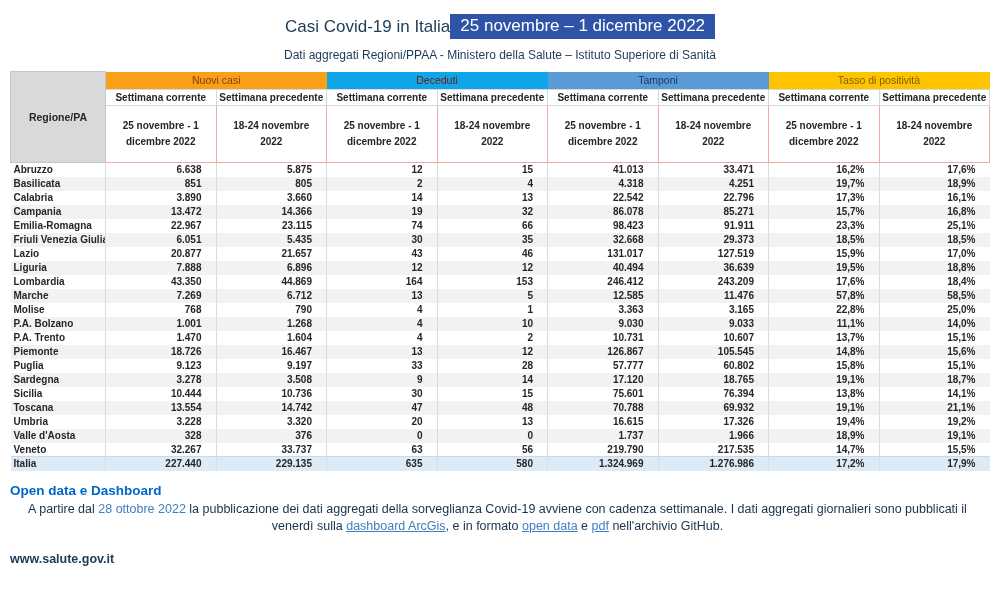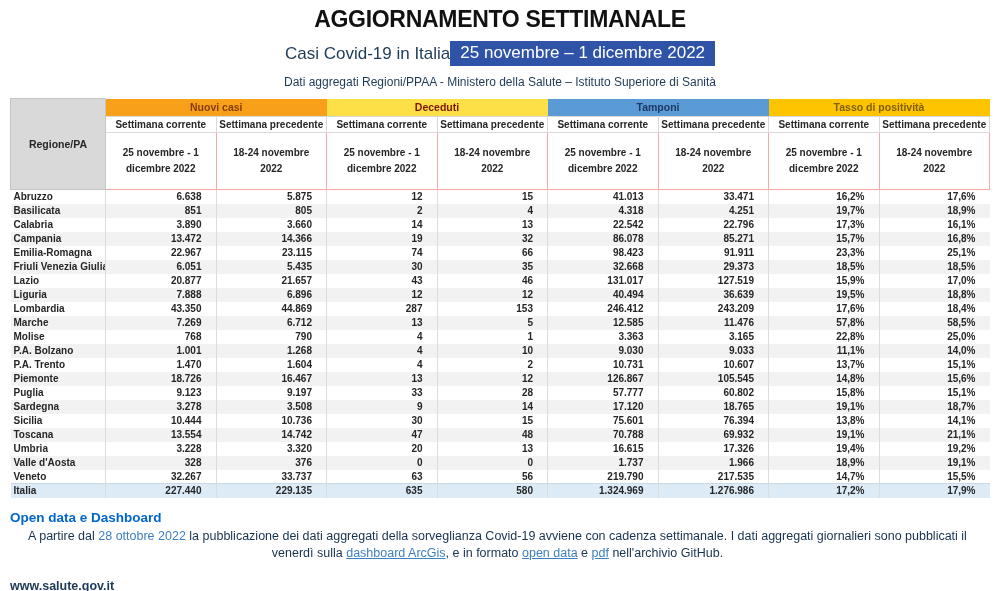--- a/index.html
+++ b/index.html
@@ -13,21 +13,21 @@
   .sub-prefix { font-size:17px; color:#1d3a57; }
   .sub-period { font-size:17px; color:#fff; background:#2e53a7; padding:2px 10px 3px 10px; }
   .src-line { margin-top:9px; font-size:12px; color:#1d3a57; }
 
   
   table { border-collapse:collapse; table-layout:fixed; width:980px; margin:9px 10px 0 10px; }
   col.c-region { width:95px; }
   th, td { font-size:10px; overflow:hidden; white-space:nowrap; }
   th.region-head { background:#d9d9d9; color:#262626; font-weight:bold; font-size:10.5px;
                    border:1px solid #c6c6c6; }
-  th.grp { height:18px; font-weight:bold; font-size:10.5px; }
+  th.grp { height:18px; font-weight:normal; font-size:10.5px; }
   th.sub { height:16px; background:#fff; color:#262626; font-weight:bold;
            border:1px solid #d9d9d9; }
   th.date { height:57px; background:#fff; color:#262626; font-weight:bold;
             border:1px solid #fca5a5; white-space:normal; padding:0 10px; line-height:1.6; }
   tbody td { height:14px; color:#262626; border-left:1px solid #dcdcdc; }
   tbody td.region { font-weight:bold; text-align:left; padding-left:3px; border-left:none; }
   tbody td.val { font-weight:bold; text-align:right; padding-right:14px; }
   tbody tr.alt td { background:#f2f2f2; }
   tbody tr.total td { background:#ddebf7; border-top:1px solid #c9d9ea; }
 
@@ -38,21 +38,20 @@
   .foot a { color:#3d7ebf; text-decoration:underline; cursor:pointer; }
   .foot .date-link { color:#3d7ebf; text-decoration:none; }
   .site { font-size:12.5px; font-weight:bold; color:#1d3a57; margin-top:16px; }
 </style>
 </head>
 <body>
 
 <div class="page">
 
   <div class="hdr">
-    <h1>AGGIORNAMENTO SETTIMANALE</h1>
     <div class="sub-line">
       <span class="sub-prefix">Casi Covid-19 in Italia</span>
       <span class="sub-period">25 novembre – 1 dicembre 2022</span>
     </div>
     <div class="src-line">Dati aggregati Regioni/PPAA - Ministero della Salute – Istituto Superiore di Sanità</div>
   </div>
 
   <table>
     <colgroup>
       <col class="c-region">
@@ -62,21 +61,21 @@
         <col>
         <col>
         <col>
         <col>
         <col>
     </colgroup>
     <thead>
       <tr>
         <th class="region-head" rowspan="3">Regione/PA</th>
         <th class="grp" colspan="2" style="background: rgb(249, 160, 27); color: rgb(132, 60, 12);">Nuovi casi</th>
-        <th class="grp" colspan="2" style="background: #fde047; color: rgb(123, 21, 7);">Deceduti</th>
+        <th class="grp" colspan="2" style="background: #0ea5e9; color: rgb(123, 21, 7);">Deceduti</th>
         <th class="grp" colspan="2" style="background: rgb(91, 155, 213); color: rgb(31, 56, 100);">Tamponi</th>
         <th class="grp" colspan="2" style="background: rgb(255, 196, 0); color: rgb(127, 96, 0);">Tasso di positività</th>
       </tr>
       <tr>
         <th class="sub">Settimana corrente</th>
         <th class="sub">Settimana precedente</th>
         <th class="sub">Settimana corrente</th>
         <th class="sub">Settimana precedente</th>
         <th class="sub">Settimana corrente</th>
         <th class="sub">Settimana precedente</th>
@@ -180,21 +179,21 @@
           <td class="val">12</td>
           <td class="val">40.494</td>
           <td class="val">36.639</td>
           <td class="val">19,5%</td>
           <td class="val">18,8%</td>
         </tr>
         <tr>
           <td class="region">Lombardia</td>
           <td class="val">43.350</td>
           <td class="val">44.869</td>
-          <td class="val">287</td>
+          <td class="val">164</td>
           <td class="val">153</td>
           <td class="val">246.412</td>
           <td class="val">243.209</td>
           <td class="val">17,6%</td>
           <td class="val">18,4%</td>
         </tr>
         <tr class="alt">
           <td class="region">Marche</td>
           <td class="val">7.269</td>
           <td class="val">6.712</td>

